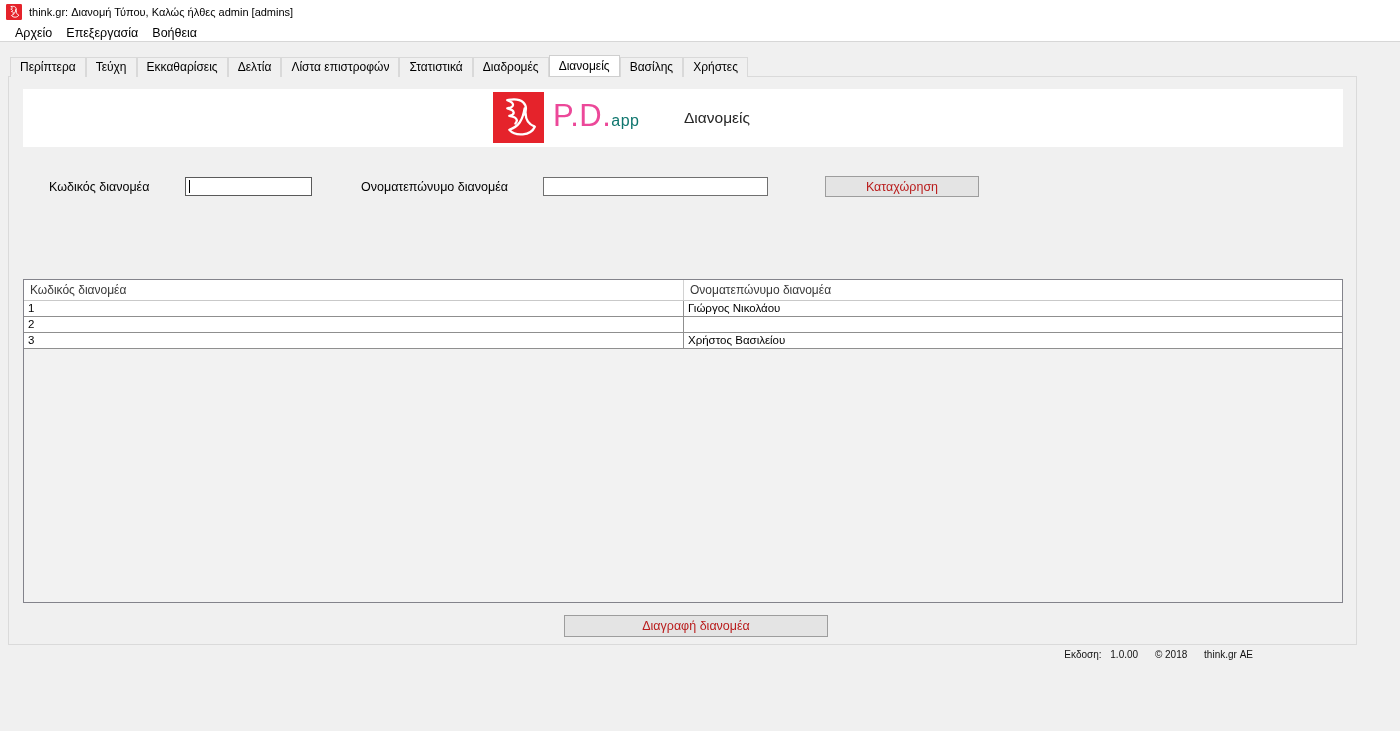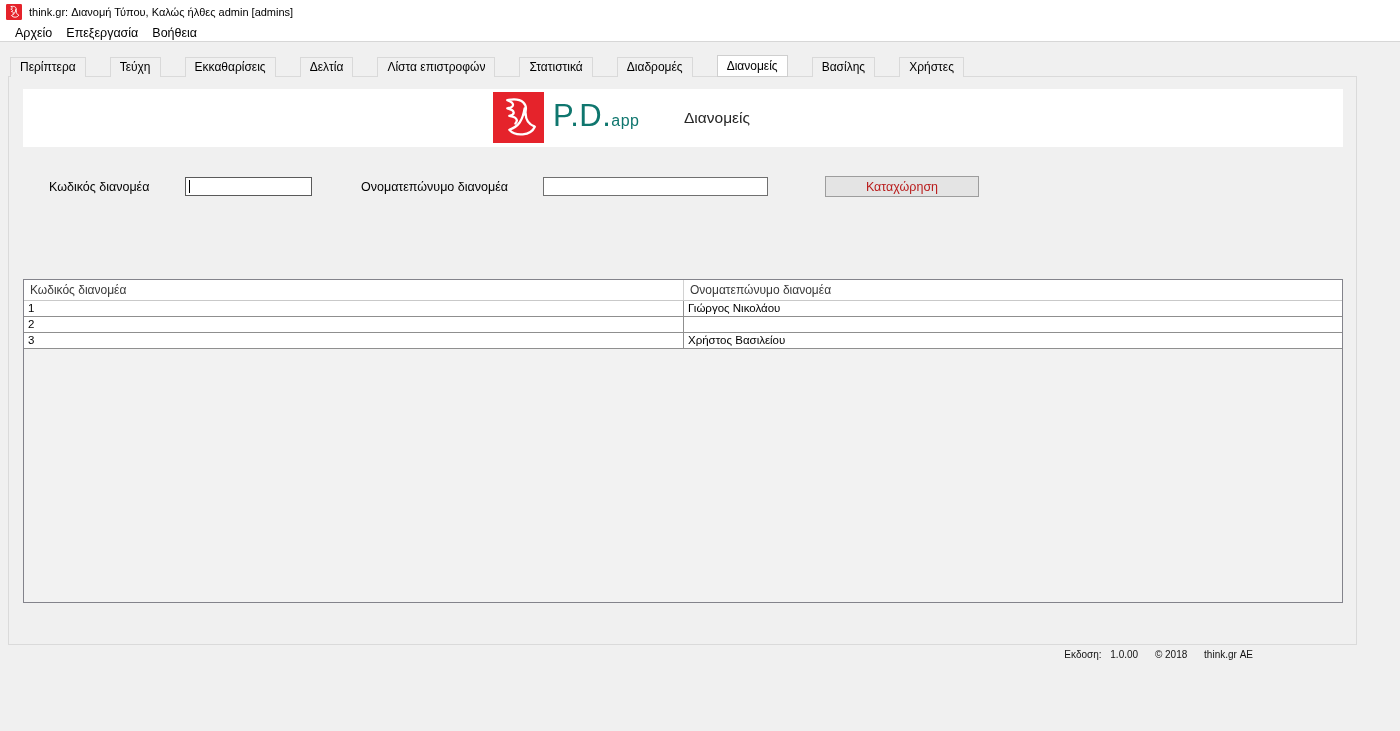--- a/index.html
+++ b/index.html
@@ -24,21 +24,21 @@
   .menubar {
     position: absolute; top: 24px; left: 0; width: 1400px; height: 18px;
     background: #ffffff; border-bottom: 1px solid #d7d7d7;
     display: flex; align-items: center; padding-left: 8px;
   }
   .menubar .menu-item { font-size: 12.5px; padding: 0 7px; cursor: default; }
 
   
   .tabstrip {
     position: absolute; top: 55px; left: 10px; height: 22px;
-    display: flex; align-items: flex-end; z-index: 3; gap: 24px;
+    display: flex; align-items: flex-end; z-index: 3;
   }
   .tab {
     height: 20px; line-height: 18px; padding: 0 9px; font-size: 12px;
     background: #f0f0f0; border: 1px solid #d9d9d9; border-bottom: none;
     margin-right: 0px; color: #000; cursor: default; white-space: nowrap;
   }
   .tab.active {
     height: 22px; line-height: 21px; background: #ffffff;
     border: 1px solid #cfcfcf; position: relative; z-index: 4;
   }
@@ -55,21 +55,21 @@
     background: #ffffff;
   }
   .logo-square {
     position: absolute; left: 470px; top: 3px; width: 51px; height: 51px;
     display: flex; align-items: center; justify-content: center;
   }
   .logo-square svg { width: 100%; height: 100%; display: block; }
   .logo-wordmark {
     position: absolute; left: 530px; top: 9px; font-size: 31px; letter-spacing: 0.5px;
   }
-  .logo-wordmark .pd { color: #0f766e; }
+  .logo-wordmark .pd { color: #ec4899; }
   .logo-wordmark .app { color: #0f766e; font-size: 16px; }
   .banner-title {
     position: absolute; left: 661px; top: 20px; font-size: 15.5px; color: #262626;
   }
 
   
   .form-label { position: absolute; font-size: 12.5px; color: #000; white-space: nowrap; }
   .lbl-code { left: 40px; top: 103px; }
   .lbl-name { left: 352px; top: 103px; }
   .textbox {
@@ -205,20 +205,21 @@
       <div class="cell c0">2</div>
     </div>
 
     <div class="grid-row">
       <div class="cell c0">3</div>
       <div class="cell c1">Χρήστος Βασιλείου</div>
     </div>
   </div>
   </div>
 
+  <button class="btn btn-delete">Διαγραφή διανομέα</button>
 
 </div>
 
 <div class="footer">
   <span class="v-label">Εκδοση:</span>
   <span class="v-num">1.0.00</span>
   <span>© 2018</span>
   <span>think.gr ΑΕ</span>
 </div>
 

